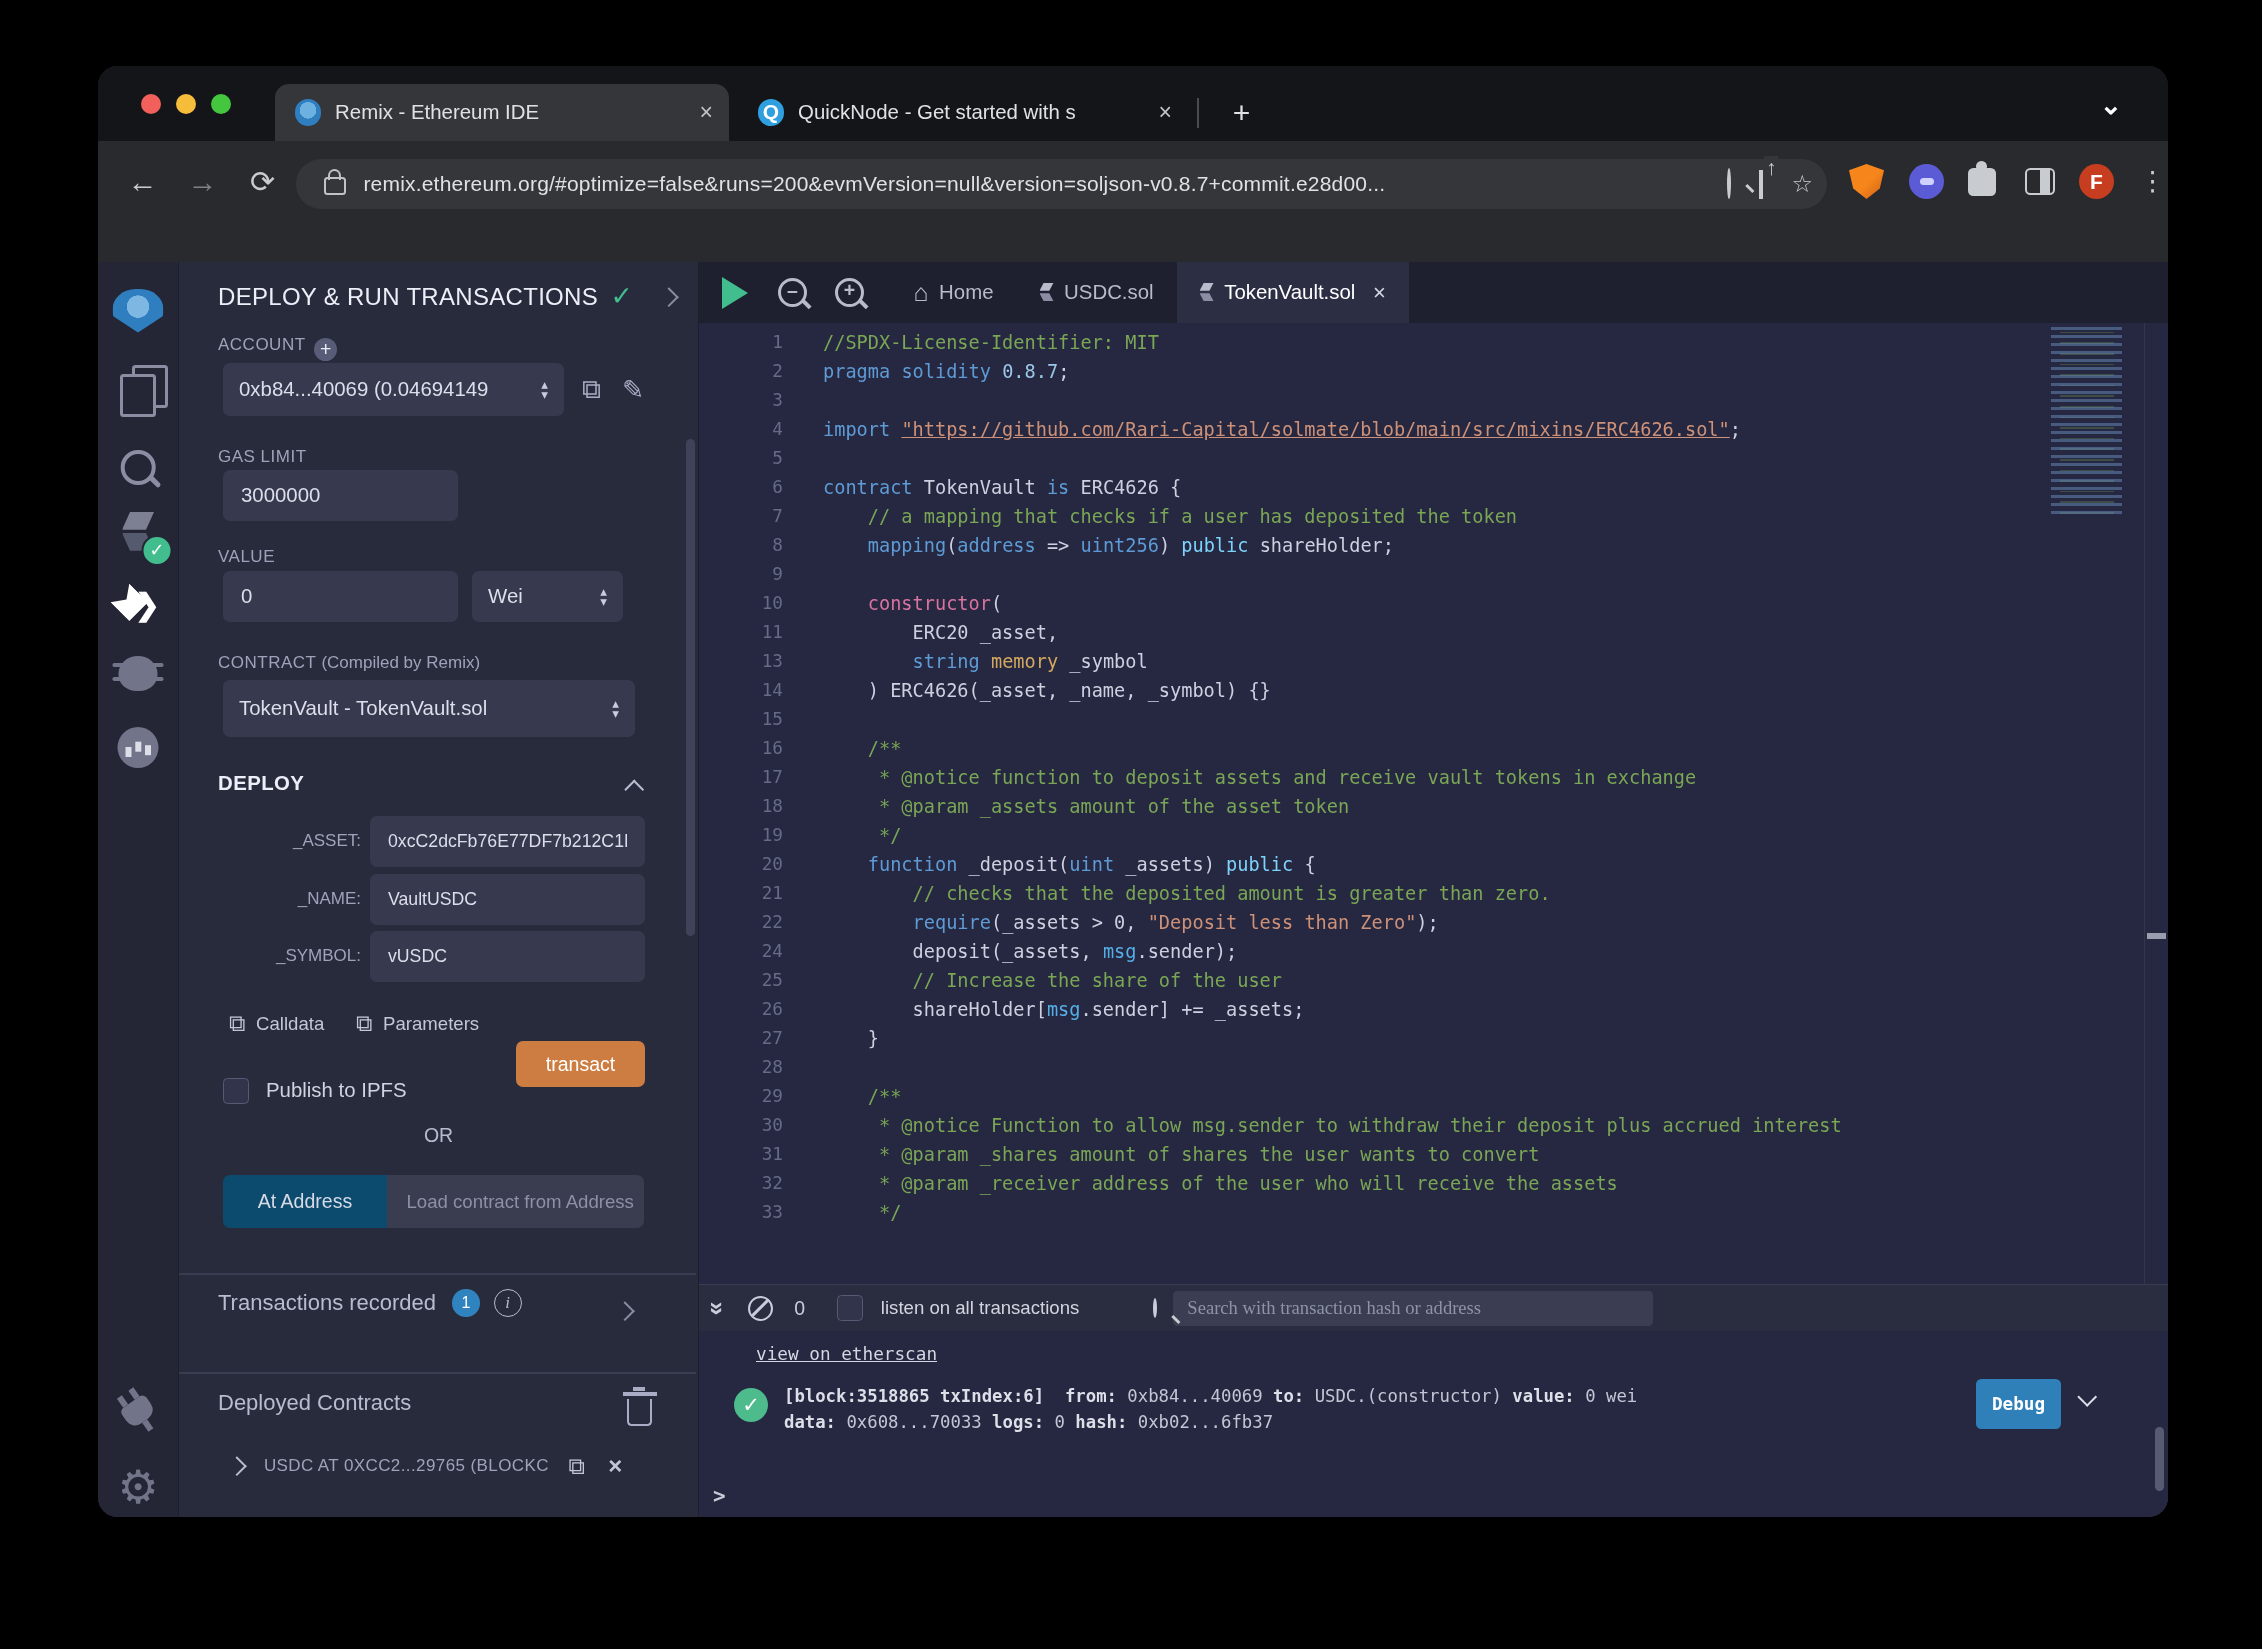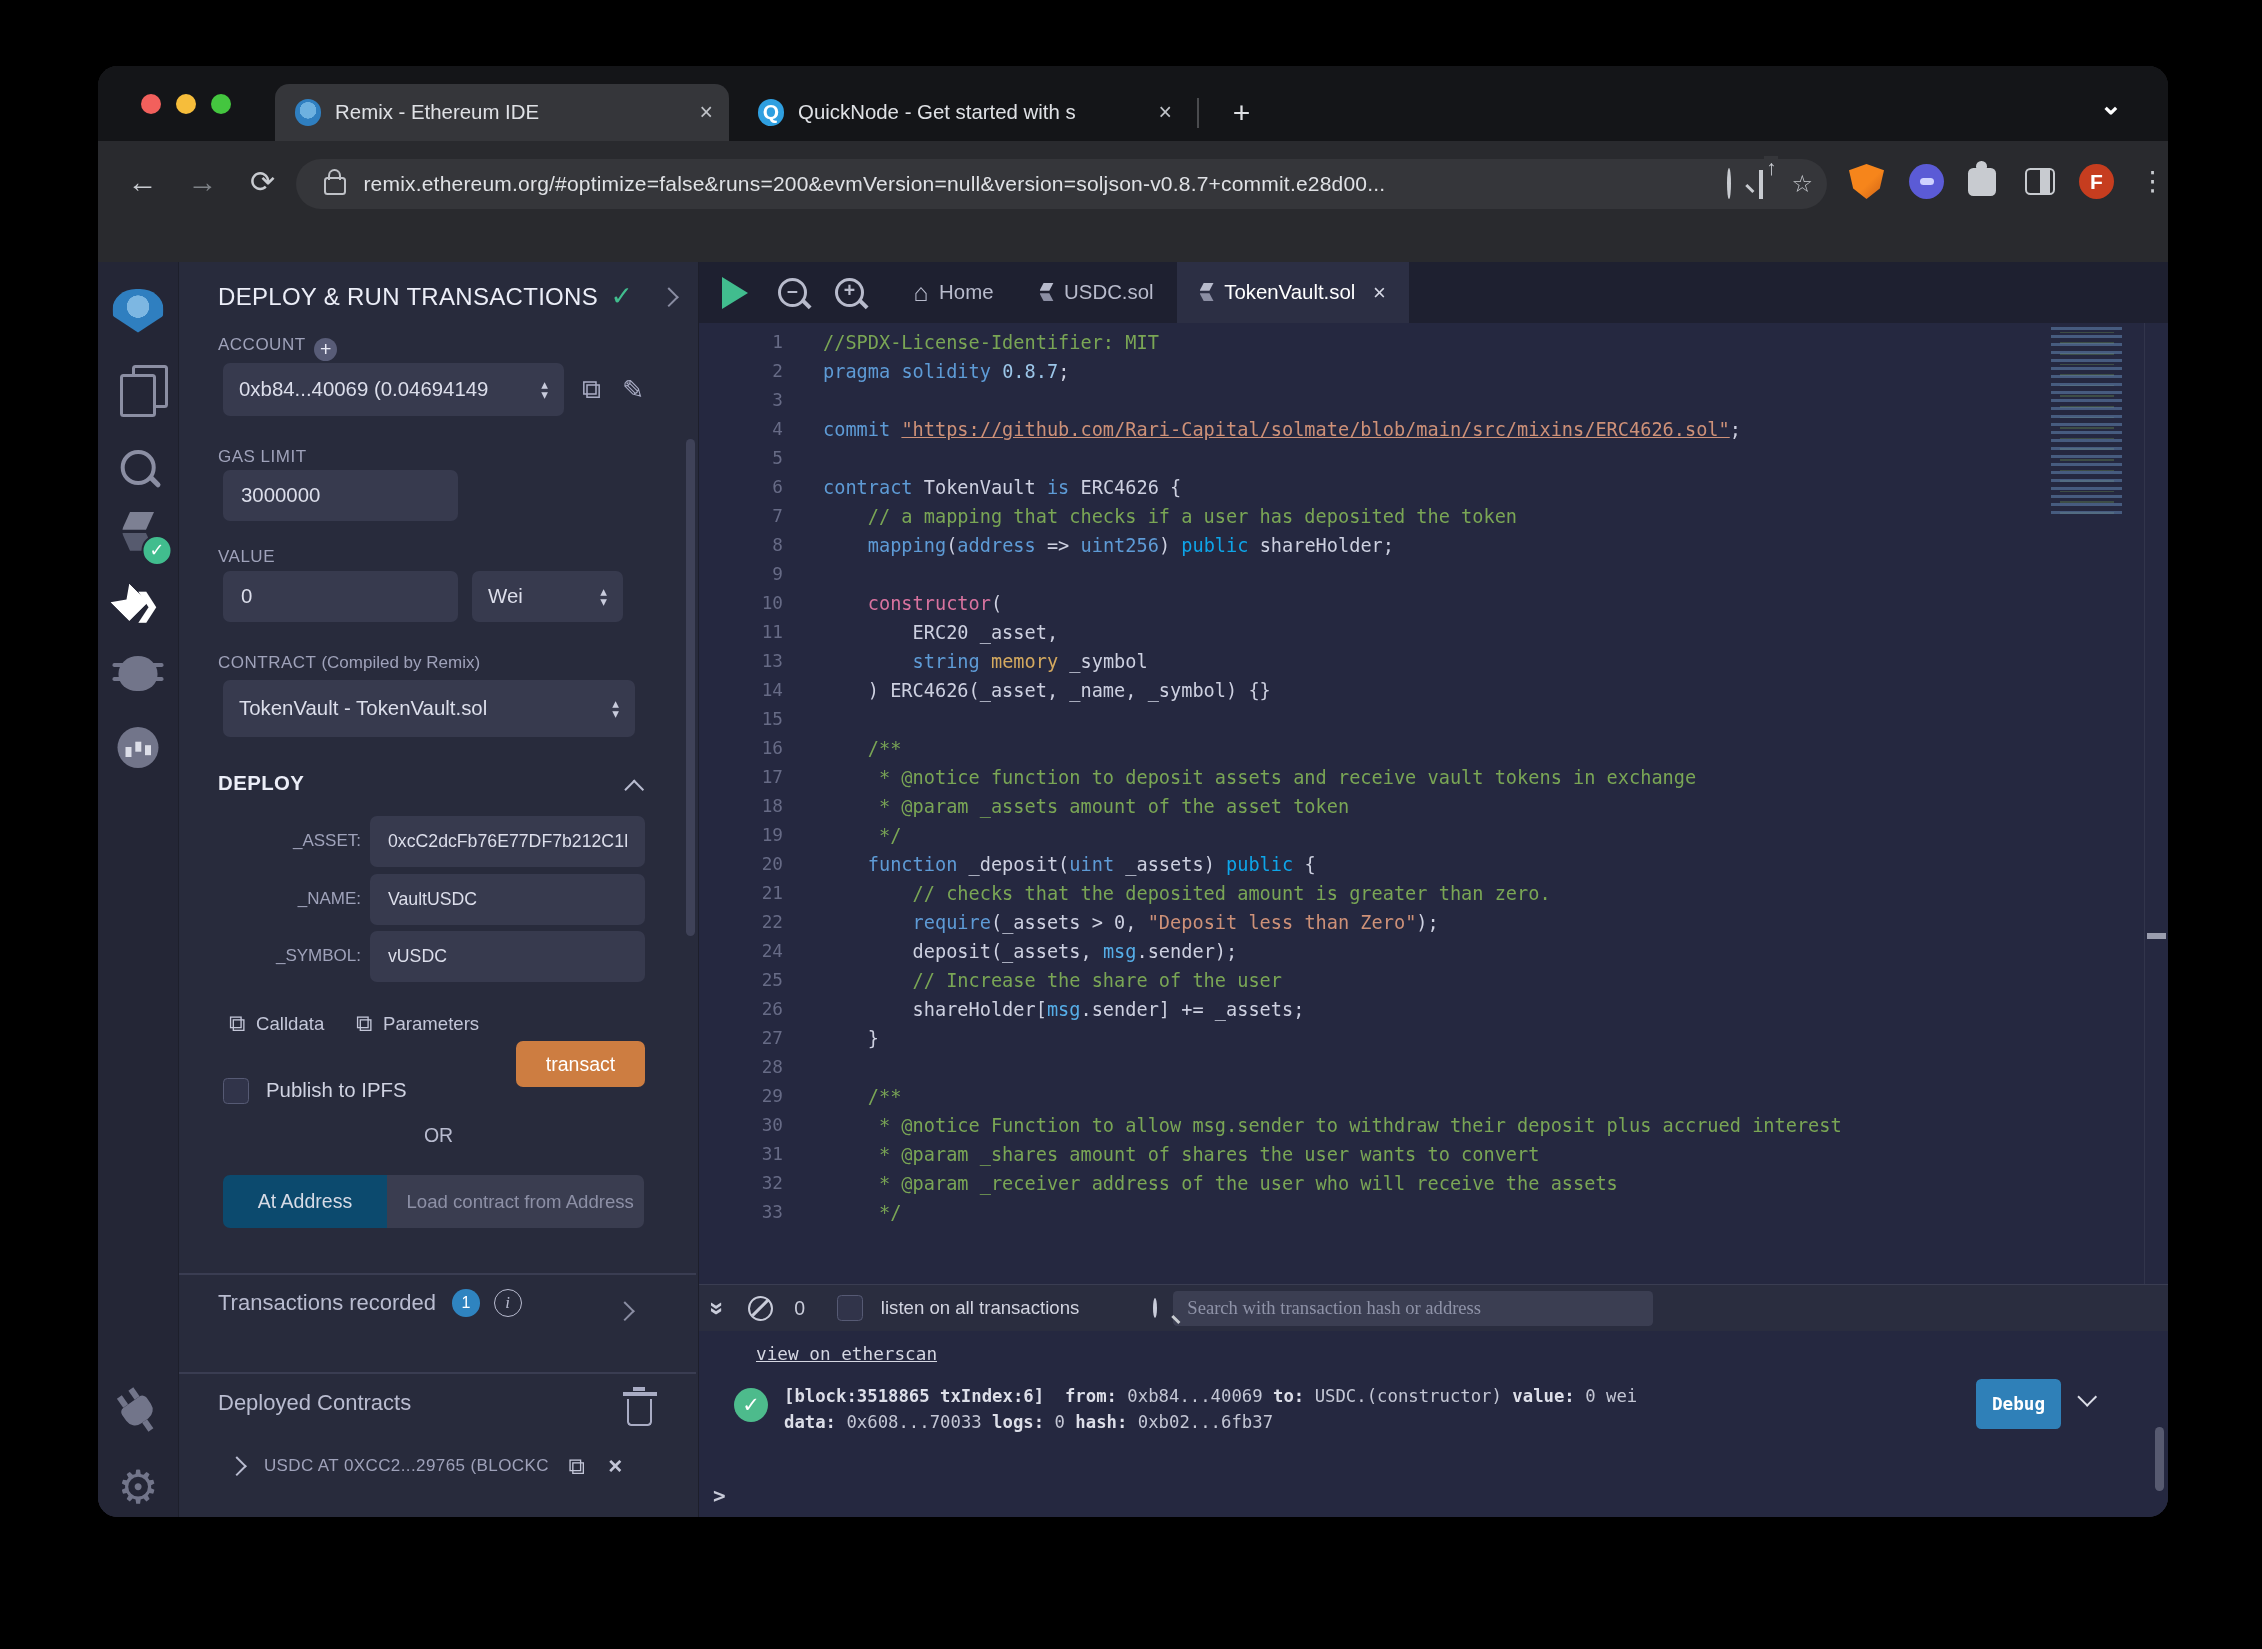--- a/index.html
+++ b/index.html
@@ -130,21 +130,21 @@
   .edtab .close{margin-left:17.7px;font-size:22px;color:#d6d8e5;}
 
   .editor{flex:1;position:relative;background:#252840;overflow:hidden;font-family:"DejaVu Sans Mono",monospace;}
   .codewrap{position:absolute;left:0;top:5.3px;right:0;}
   .cl{display:flex;height:29px;line-height:29px;font-size:18.6px;white-space:pre;}
   .cl .num{width:84px;text-align:right;color:#676b86;flex:0 0 auto;font-size:17.7px;}
   .cl .txt{margin-left:40px;}
   .tok-d{color:#cdd0e0;} .tok-c{color:#7aa655;} .tok-k{color:#5e9bd6;}
   .tok-s{color:#ce9178;} .tok-su{color:#ce9178;text-decoration:underline;}
   .tok-n{color:#9cc6e8;} .tok-m{color:#d4a95f;} .tok-ctor{color:#d9739f;}
-  .tok-pub{color:#0ea5e9;} .tok-msg{color:#56aee8;}
+  .tok-pub{color:#7dd3fc;} .tok-msg{color:#56aee8;}
   .minimap{position:absolute;right:23px;top:3.5px;width:99px;height:188px;opacity:.85;
     background:
       repeating-linear-gradient(to bottom, rgba(110,150,200,.55) 0 2.7px, transparent 2.7px 8px),
       repeating-linear-gradient(to bottom, rgba(122,166,85,.35) 1.8px 3.5px, transparent 3.5px 12.4px);
     background-size:72% 100%,55% 100%;background-repeat:no-repeat;background-position:5.3px 0,14px 3.5px;}
   .ov-track{position:absolute;right:0;top:0;bottom:0;width:23px;border-left:1.8px solid #32354c;}
   .ov-dash{position:absolute;right:1.8px;width:19.5px;height:6.2px;background:#9a9dae;}
 
   
   .terminal{height:232px;flex:0 0 auto;background:#252840;border-top:1.8px solid #3a3d52;position:relative;color:#c9ccda;}
@@ -373,21 +373,21 @@
           <span>TokenVault.sol</span>
           <span class="close">×</span>
         </div>
       </div>
 
       <div class="editor">
         <div class="codewrap">
             <div class="cl"><span class="num">1</span><span class="txt"><span class="tok-c">//SPDX-License-Identifier: MIT</span></span></div>
             <div class="cl"><span class="num">2</span><span class="txt"><span class="tok-k">pragma</span><span class="tok-d"> </span><span class="tok-k">solidity</span><span class="tok-d"> </span><span class="tok-n">0.8.7</span><span class="tok-d">;</span></span></div>
             <div class="cl"><span class="num">3</span><span class="txt"></span></div>
-            <div class="cl"><span class="num">4</span><span class="txt"><span class="tok-k">commit</span><span class="tok-d"> </span><span class="tok-su">"https://github.com/Rari-Capital/solmate/blob/main/src/mixins/ERC4626.sol"</span><span class="tok-d">;</span></span></div>
+            <div class="cl"><span class="num">4</span><span class="txt"><span class="tok-k">import</span><span class="tok-d"> </span><span class="tok-su">"https://github.com/Rari-Capital/solmate/blob/main/src/mixins/ERC4626.sol"</span><span class="tok-d">;</span></span></div>
             <div class="cl"><span class="num">5</span><span class="txt"></span></div>
             <div class="cl"><span class="num">6</span><span class="txt"><span class="tok-k">contract</span><span class="tok-d"> TokenVault </span><span class="tok-k">is</span><span class="tok-d"> ERC4626 {</span></span></div>
             <div class="cl"><span class="num">7</span><span class="txt"><span class="tok-d">    </span><span class="tok-c">// a mapping that checks if a user has deposited the token</span></span></div>
             <div class="cl"><span class="num">8</span><span class="txt"><span class="tok-d">    </span><span class="tok-k">mapping</span><span class="tok-d">(</span><span class="tok-k">address</span><span class="tok-d"> =&gt; </span><span class="tok-k">uint256</span><span class="tok-d">) </span><span class="tok-pub">public</span><span class="tok-d"> shareHolder;</span></span></div>
             <div class="cl"><span class="num">9</span><span class="txt"></span></div>
             <div class="cl"><span class="num">10</span><span class="txt"><span class="tok-d">    </span><span class="tok-ctor">constructor</span><span class="tok-d">(</span></span></div>
             <div class="cl"><span class="num">11</span><span class="txt"><span class="tok-d">        ERC20 _asset,</span></span></div>
             <div class="cl"><span class="num">13</span><span class="txt"><span class="tok-d">        </span><span class="tok-k">string</span><span class="tok-d"> </span><span class="tok-m">memory</span><span class="tok-d"> _symbol</span></span></div>
             <div class="cl"><span class="num">14</span><span class="txt"><span class="tok-d">    ) ERC4626(_asset, _name, _symbol) {}</span></span></div>
             <div class="cl"><span class="num">15</span><span class="txt"></span></div>

